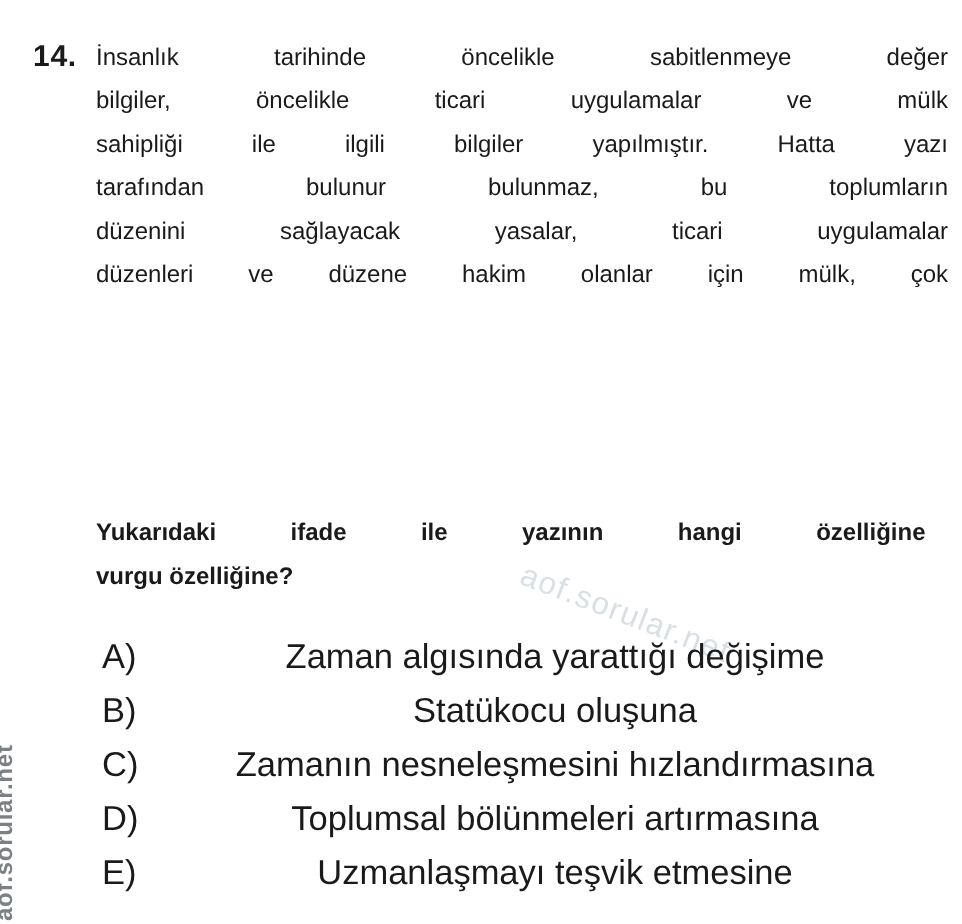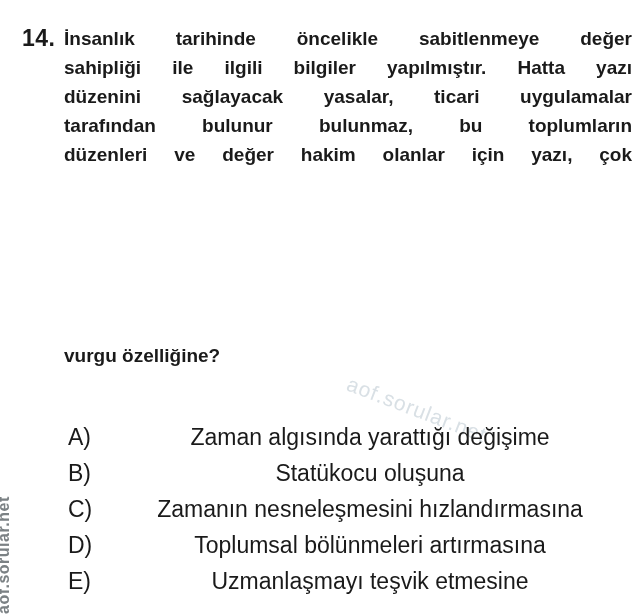--- a/index.html
+++ b/index.html
@@ -12,40 +12,39 @@
     position: relative;
     overflow: hidden;
   }
   .page { position: absolute; inset: 0; }
 
   
   .qnum {
     position: absolute;
     left: 22px;
     top: 24px;
-    font-size: 23px;
+    font-size: 20px;
     line-height: 29px;
     font-weight: bold;
     letter-spacing: 0.5px;
   }
 
   
   .para {
     position: absolute;
     left: 64px;
     top: 24px;
     width: 568px;
   }
   .jline {
-    font-size: 19px;
+    font-size: 16px;
     line-height: 29px;
     text-align: justify;
     text-align-last: justify;
     white-space: normal;
-    font-weight: bold;
   }
   .jline.last {
     text-align: left;
     text-align-last: left;
   }
 
   
   .stem {
     position: absolute;
     left: 64px;
@@ -115,27 +114,29 @@
 
 <div class="page">
 
   <div class="wm-diagonal">aof.sorular.net</div>
   <div class="wm-vertical">aof.sorular.net</div>
 
   <div class="qnum">14.</div>
 
   <div class="para">
     <div class="jline">İnsanlık tarihinde öncelikle sabitlenmeye değer</div>
+    <div class="jline">bilgiler, öncelikle ticari uygulamalar ve mülk</div>
     <div class="jline">sahipliği ile ilgili bilgiler yapılmıştır. Hatta yazı</div>
+    <div class="jline">tarafından bulunur bulunmaz, bu toplumların</div>
     <div class="jline">düzenini sağlayacak yasalar, ticari uygulamalar</div>
-    <div class="jline">tarafından bulunur bulunmaz, bu toplumların</div>
-    <div class="jline">düzenleri ve değer hakim olanlar için yazı, çok</div>
+    <div class="jline">düzenleri ve düzene hakim olanlar için mülk, çok</div>
   </div>
 
   <div class="stem">
+    <div class="jline">Yukarıdaki ifade ile yazının hangi özelliğine</div>
     <div class="jline last">vurgu özelliğine?</div>
   </div>
 
   <div class="options">
     <div class="option">
       <span class="letter">A)</span>
       <span class="text">Zaman algısında yarattığı değişime</span>
     </div>
     <div class="option">
       <span class="letter">B)</span>

